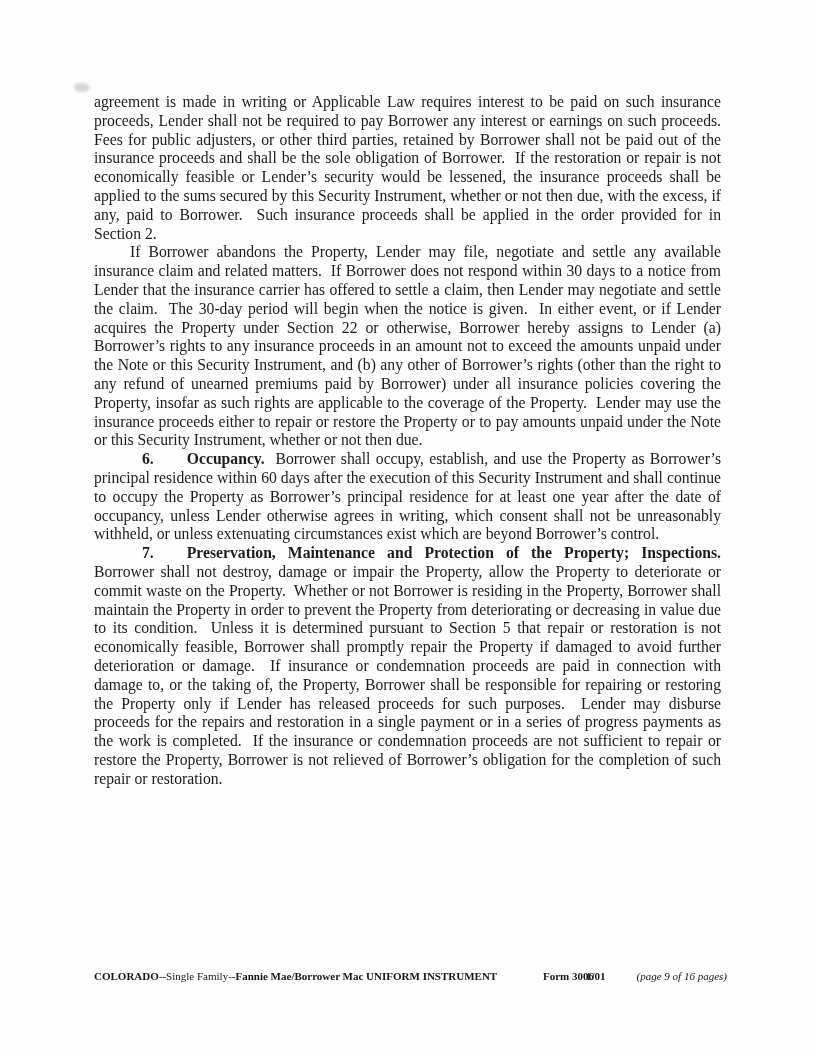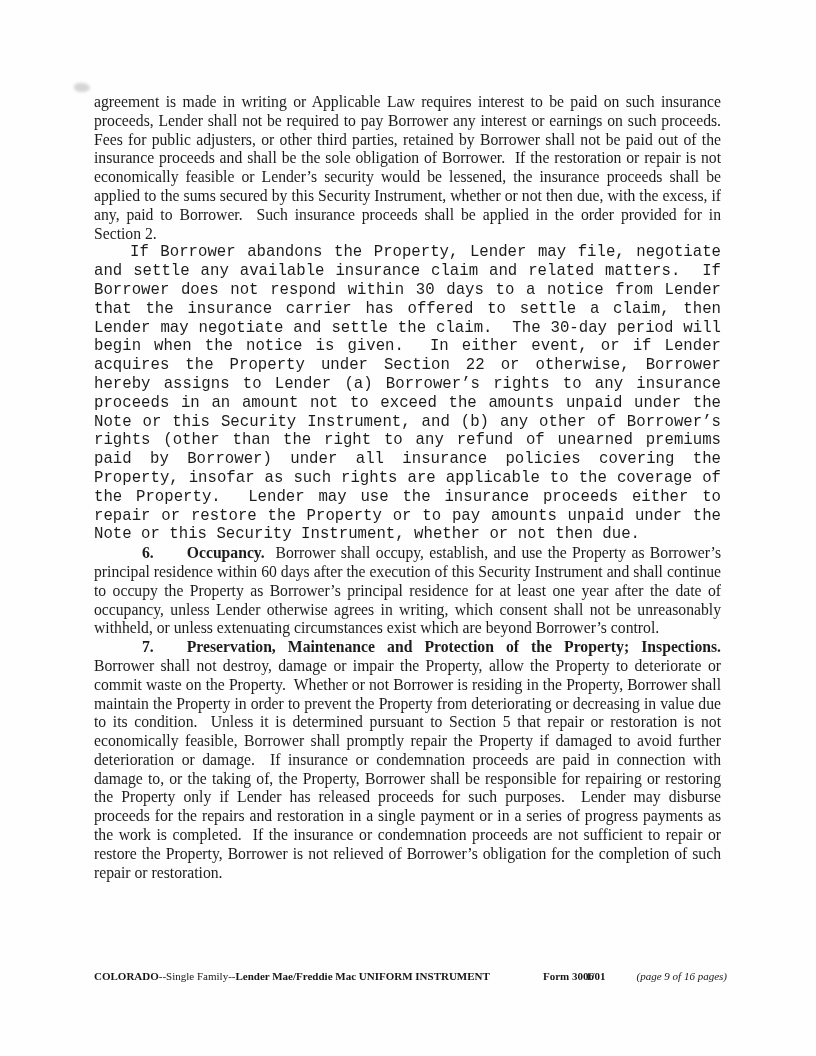--- a/index.html
+++ b/index.html
@@ -30,21 +30,21 @@
     width: 627px;
     font-size: 15.7px;
     line-height: 18.8px;
     text-align: justify;
   }
   .para {
     margin: 0;
     white-space: pre-wrap;
   }
   .p-first   { text-indent: 0; }
-  .p-indent  { text-indent: 36px; font-family: Liberation Mono, monospace; }
+  .p-indent  { text-indent: 36px; }
   .p-section { text-indent: 48px; }
   .sec-num, .sec-title { font-weight: bold; }
   .tab { display: inline-block; width: 33px; }
   .footer {
     position: absolute;
     top: 969px; left: 0;
     width: 816px;
     font-size: 11px;
     line-height: 14px;
     color: #161616;
@@ -68,19 +68,19 @@
 
     <p class="para p-indent"><span>If Borrower abandons the Property, Lender may file, negotiate and settle any available insurance claim and related matters.  If Borrower does not respond within 30 days to a notice from Lender that the insurance carrier has offered to settle a claim, then Lender may negotiate and settle the claim.  The 30-day period will begin when the notice is given.  In either event, or if Lender acquires the Property under Section 22 or otherwise, Borrower hereby assigns to Lender (a) Borrower’s rights to any insurance proceeds in an amount not to exceed the amounts unpaid under the Note or this Security Instrument, and (b) any other of Borrower’s rights (other than the right to any refund of unearned premiums paid by Borrower) under all insurance policies covering the Property, insofar as such rights are applicable to the coverage of the Property.  Lender may use the insurance proceeds either to repair or restore the Property or to pay amounts unpaid under the Note or this Security Instrument, whether or not then due.</span></p>
 
     <p class="para p-section"><span class="sec-num">6.</span><span class="tab"></span><span class="sec-title">Occupancy.</span><span>  Borrower shall occupy, establish, and use the Property as Borrower’s principal residence within 60 days after the execution of this Security Instrument and shall continue to occupy the Property as Borrower’s principal residence for at least one year after the date of occupancy, unless Lender otherwise agrees in writing, which consent shall not be unreasonably withheld, or unless extenuating circumstances exist which are beyond Borrower’s control.</span></p>
 
     <p class="para p-section"><span class="sec-num">7.</span><span class="tab"></span><span class="sec-title">Preservation, Maintenance and Protection of the Property; Inspections.</span><span>  Borrower shall not destroy, damage or impair the Property, allow the Property to deteriorate or commit waste on the Property.  Whether or not Borrower is residing in the Property, Borrower shall maintain the Property in order to prevent the Property from deteriorating or decreasing in value due to its condition.  Unless it is determined pursuant to Section 5 that repair or restoration is not economically feasible, Borrower shall promptly repair the Property if damaged to avoid further deterioration or damage.  If insurance or condemnation proceeds are paid in connection with damage to, or the taking of, the Property, Borrower shall be responsible for repairing or restoring the Property only if Lender has released proceeds for such purposes.  Lender may disburse proceeds for the repairs and restoration in a single payment or in a series of progress payments as the work is completed.  If the insurance or condemnation proceeds are not sufficient to repair or restore the Property, Borrower is not relieved of Borrower’s obligation for the completion of such repair or restoration.</span></p>
 
   </div>
 
   <div class="footer">
-    <span class="f-left"><span class="fb">COLORADO</span><span>--Single Family--</span><span class="fb">Lender Mae/Freddie Mac UNIFORM INSTRUMENT</span></span>
+    <span class="f-left"><span class="fb">COLORADO</span><span>--Single Family--</span><span class="fb">Fannie Mae/Borrower Mac UNIFORM INSTRUMENT</span></span>
     <span class="f-form">Form 3006</span>
     <span class="f-rev">1/01</span>
     <span class="f-page">(page 9 of 16 pages)</span>
   </div>
 
 </div>
 
 </body></html>

